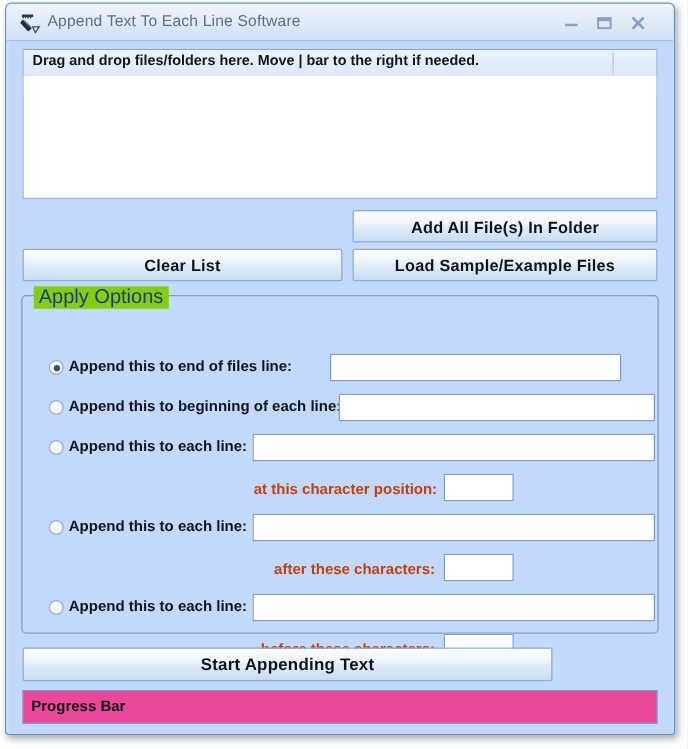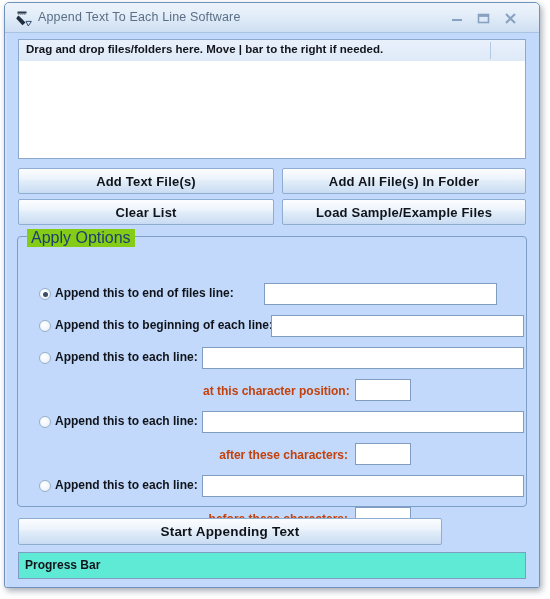--- a/index.html
+++ b/index.html
@@ -256,21 +256,21 @@
   #input-5b  { left: 348px; top: 473px; width: 56px; }
 
   
   #progressbar {
     position: absolute;
     left: 11px;
     top: 518px;
     width: 508px;
     height: 27px;
     box-sizing: border-box;
-    background: #5eead4;
+    background: #ec4899;
     border: 1px solid #7f9dc0;
   }
   #progressbar-label {
     position: absolute;
     left: 6px;
     top: 5px;
     font-size: 12px;
     font-weight: bold;
     color: #10141a;
   }
@@ -314,21 +314,20 @@
   <div id="client">
 
     <div id="filelist">
       <div id="filelist-header">
         <div id="filelist-header-label">Drag and drop files/folders here. Move | bar to the right if needed.</div>
         <div id="filelist-col-divider"></div>
       </div>
       <div id="filelist-body"></div>
     </div>
 
-    <div class="btn" id="btn-add-text-files">Add Text File(s)</div>
     <div class="btn" id="btn-add-all-files">Add All File(s) In Folder</div>
     <div class="btn" id="btn-clear-list">Clear List</div>
     <div class="btn" id="btn-load-sample">Load Sample/Example Files</div>
 
     <div id="groupbox"></div>
     <div id="groupbox-title">Apply Options</div>
 
     <div class="radio checked" id="radio-1"></div>
     <div class="opt-label" id="label-1">Append this to end of files line:</div>
     <div class="tf" id="input-1"></div>

